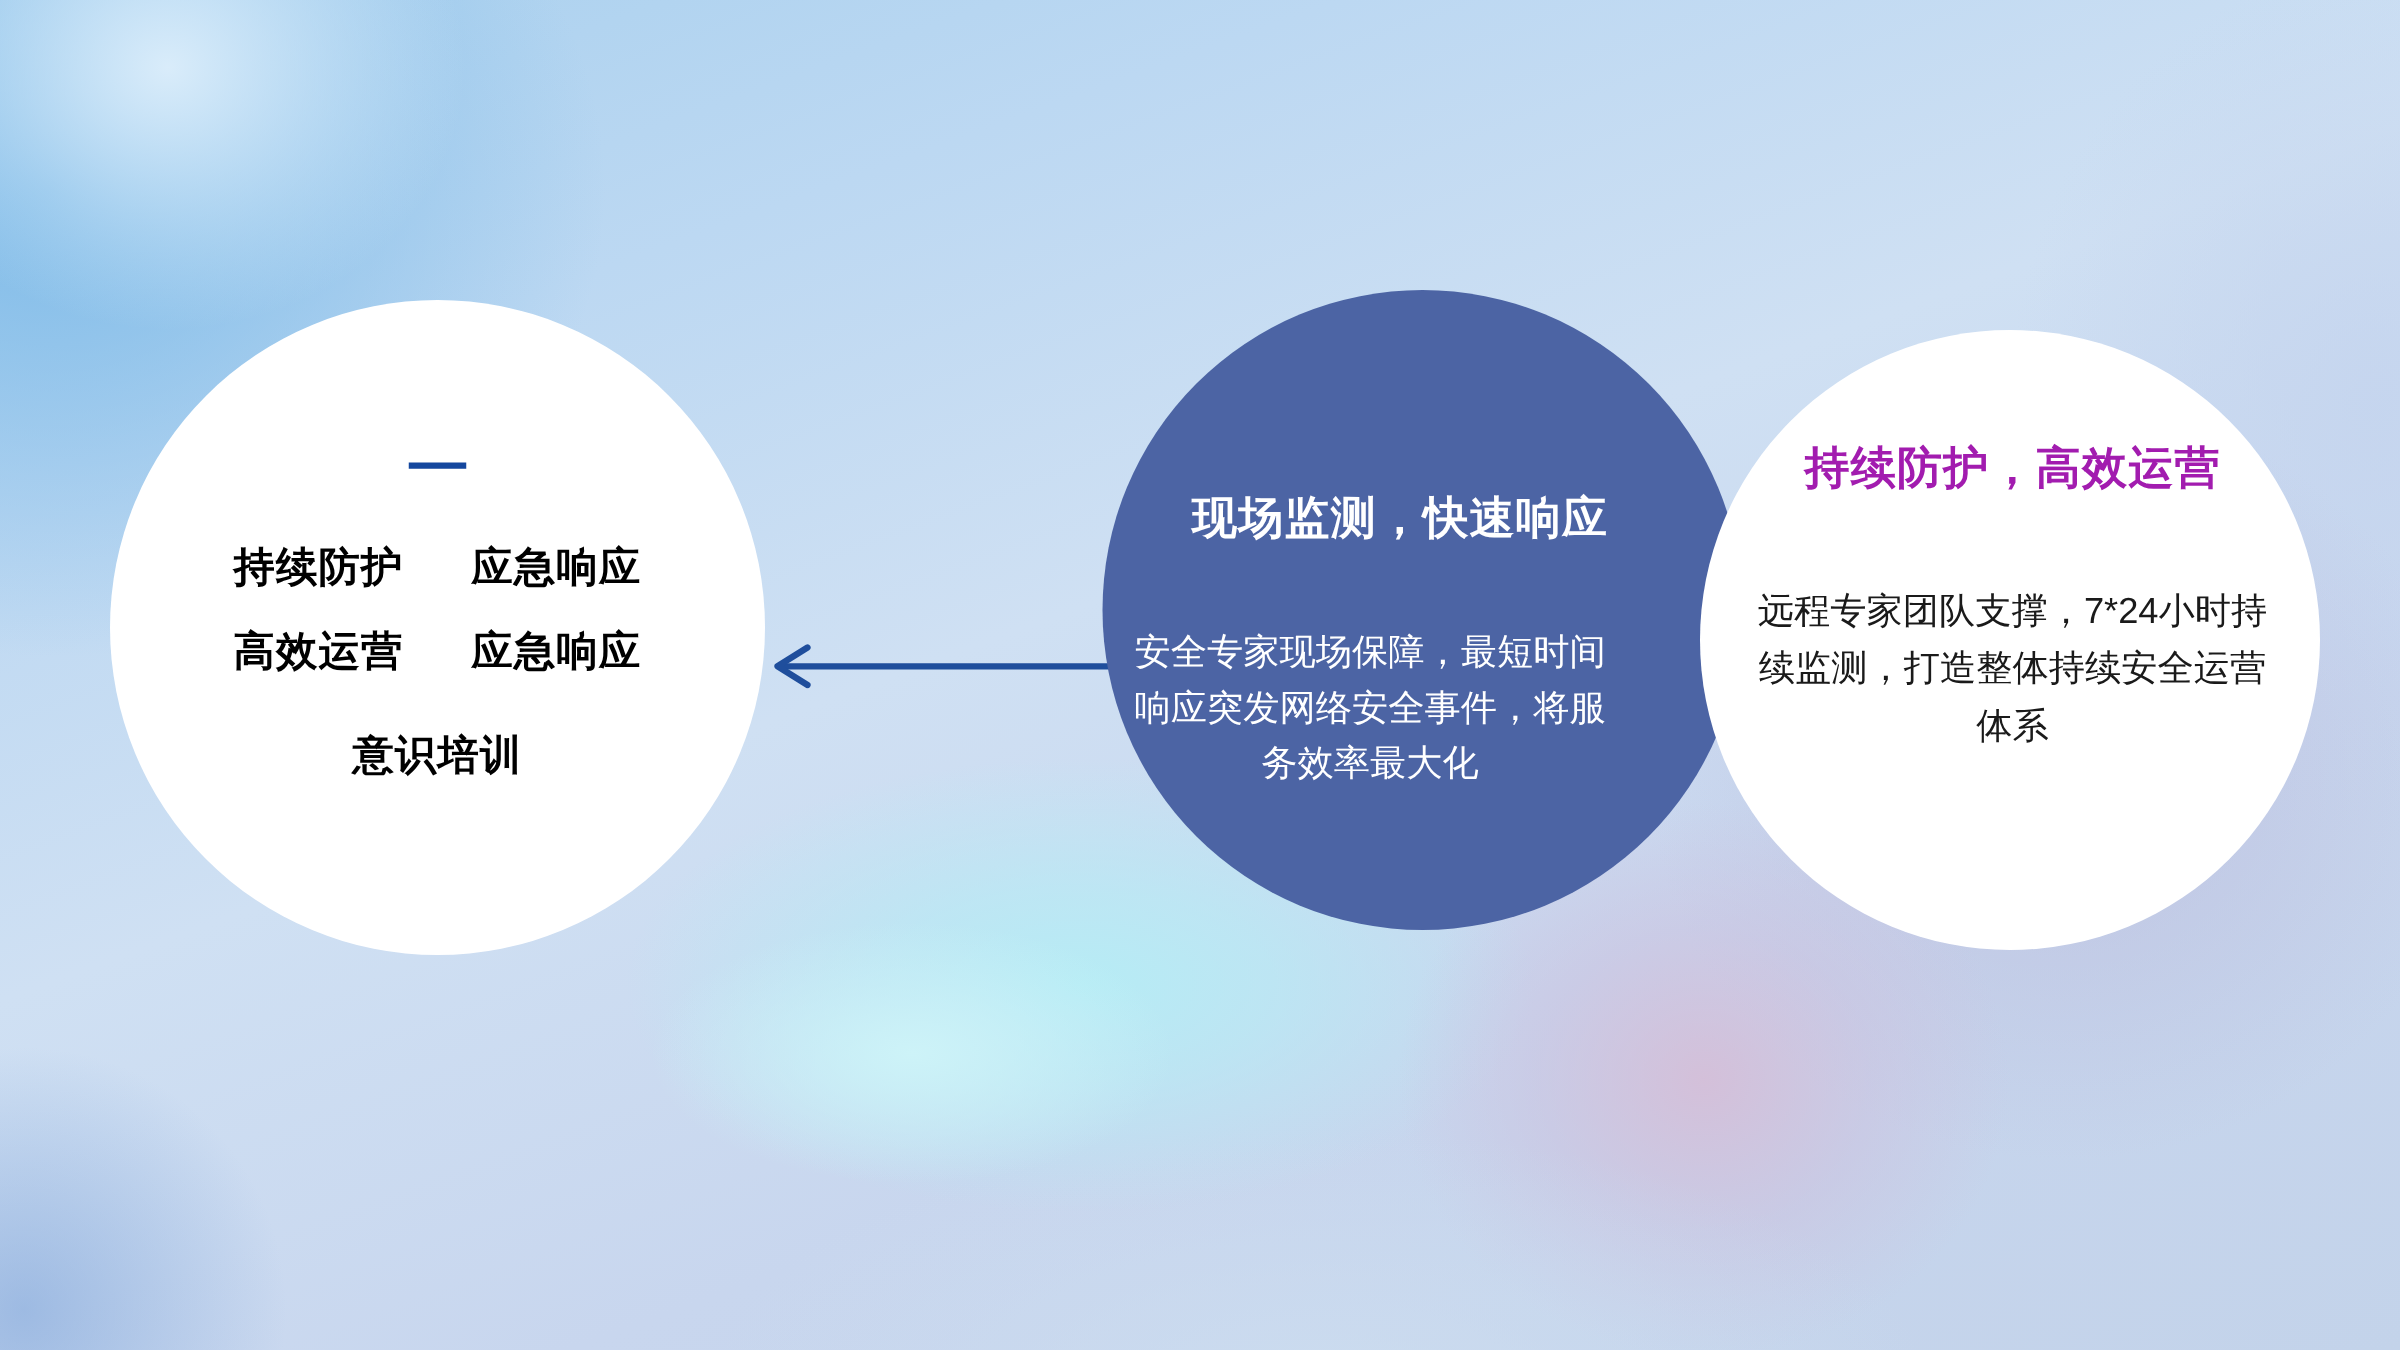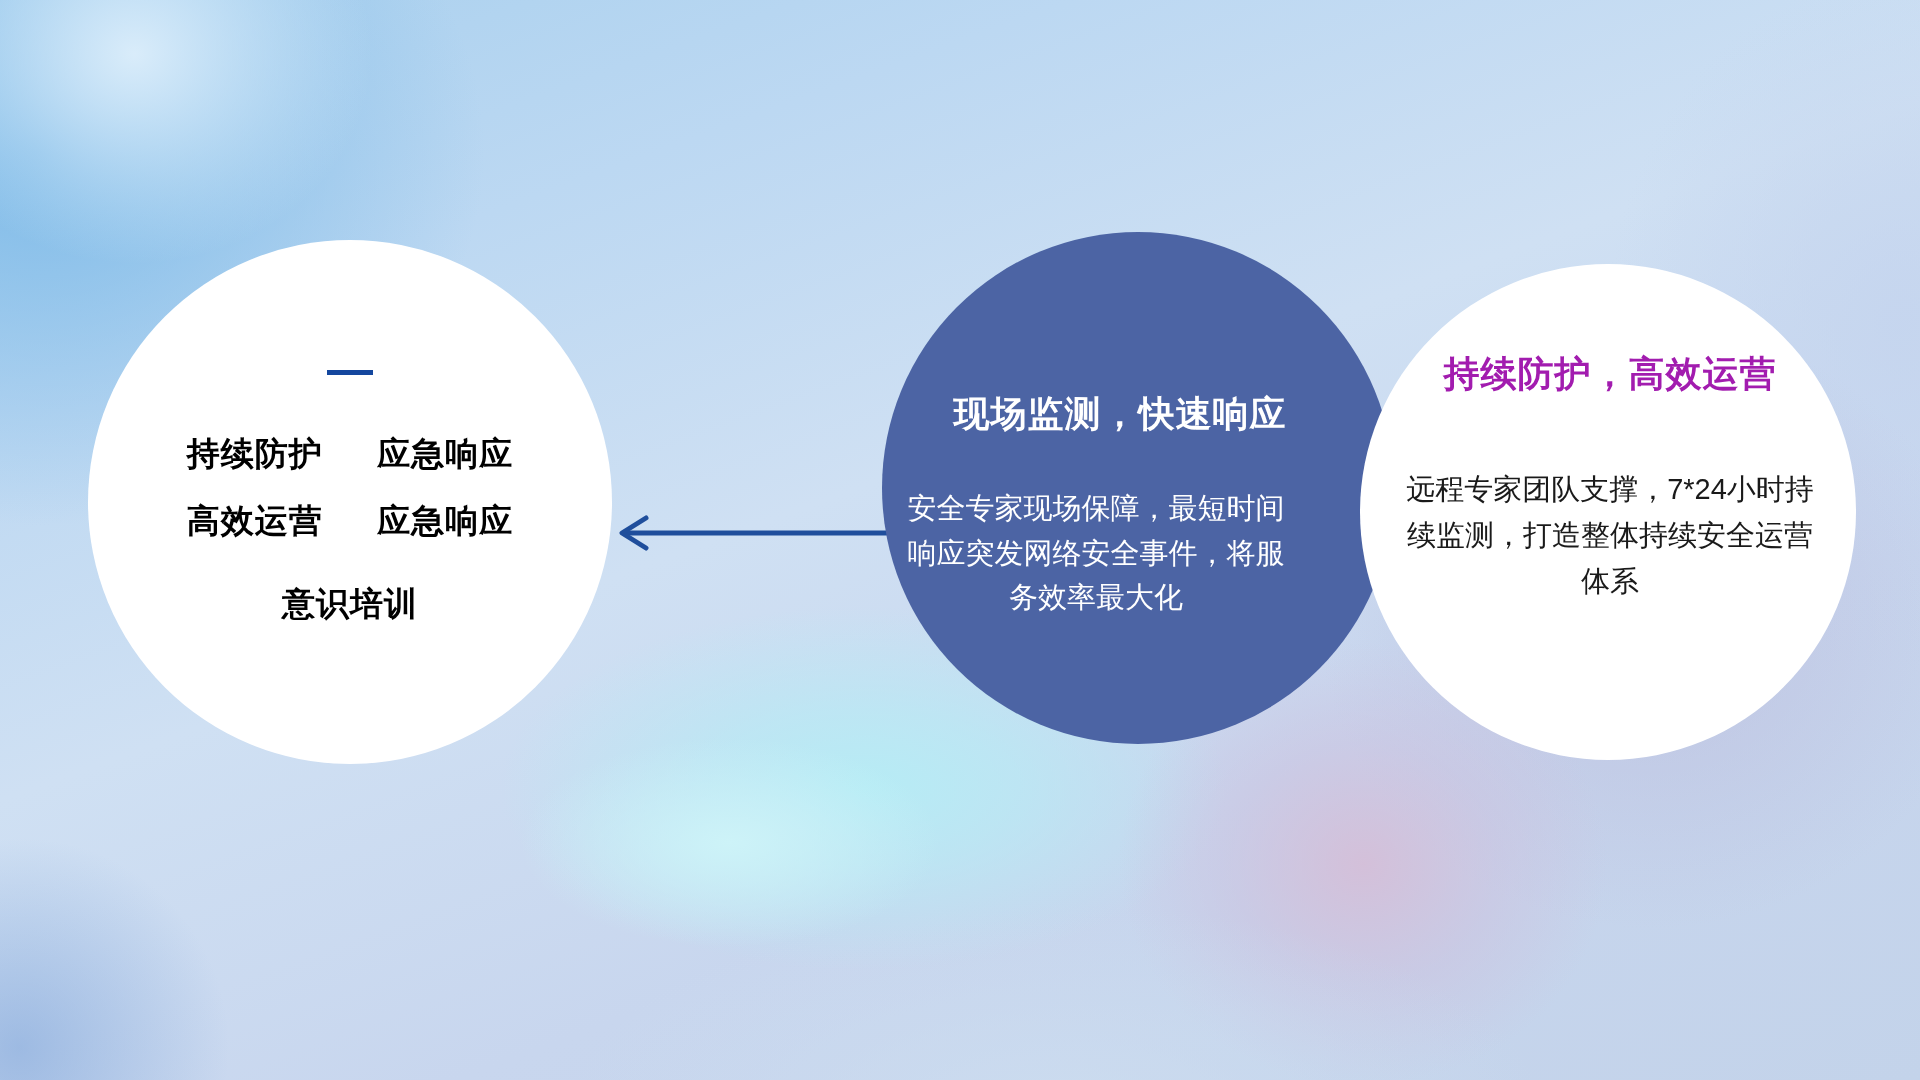--- a/index.html
+++ b/index.html
@@ -91,21 +91,21 @@
   #middle-text {
     position:absolute; z-index:6;
     left:900px; top:348px; width:440px;
     text-align:center; pointer-events:none;
   }
   #middle-text .title {
     color:#ffffff; font-weight:bold; font-size:36px;
     letter-spacing:1px; white-space:nowrap; line-height:1.1;margin-top:46px;
   }
   #middle-text .body {
-    margin-top:52px;
+    margin-top:66px;
     color:#ffffff; font-size:29px; line-height:1.55;
     width:380px; margin-left:6px;
   }
 
   
   #right-text {
     position:absolute; z-index:7;
     left:1392px; top:354px; width:436px;
     text-align:center;
   }

